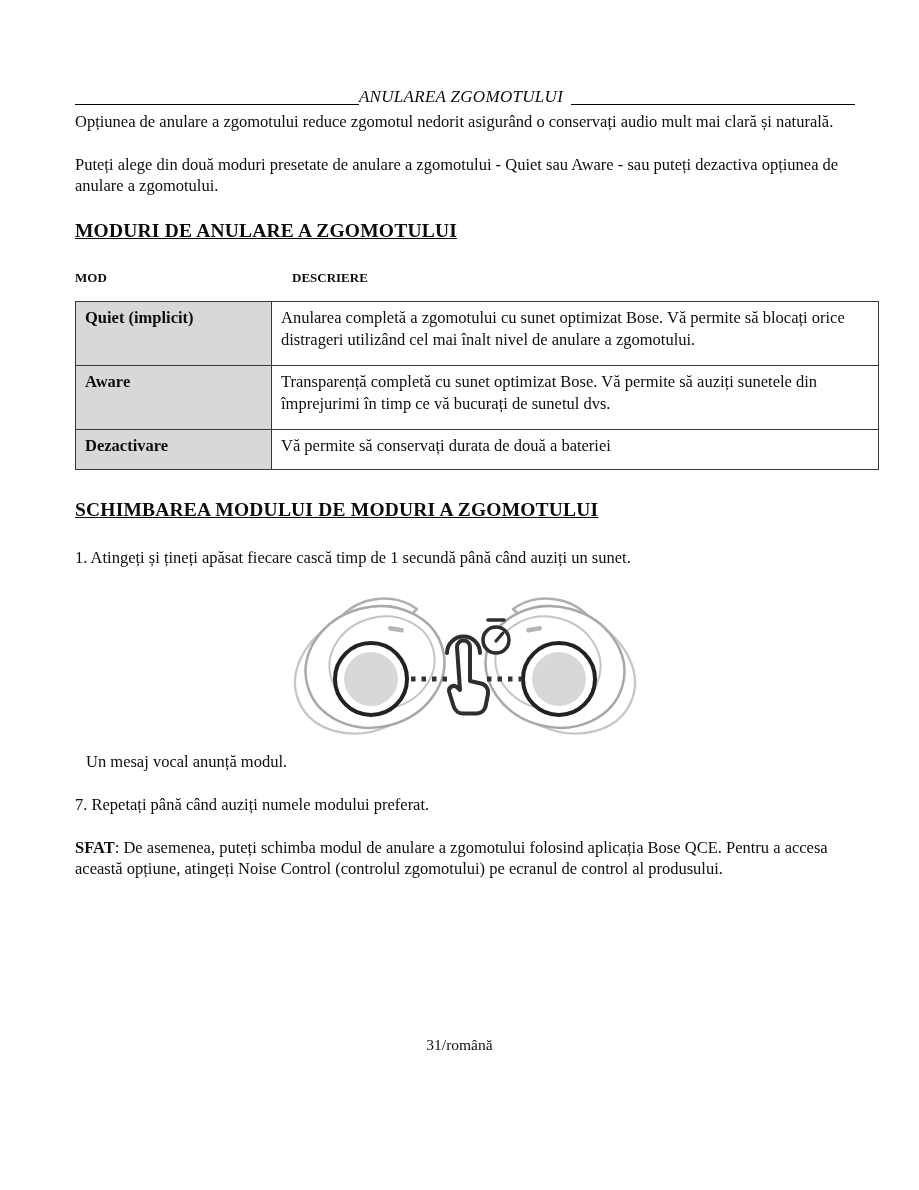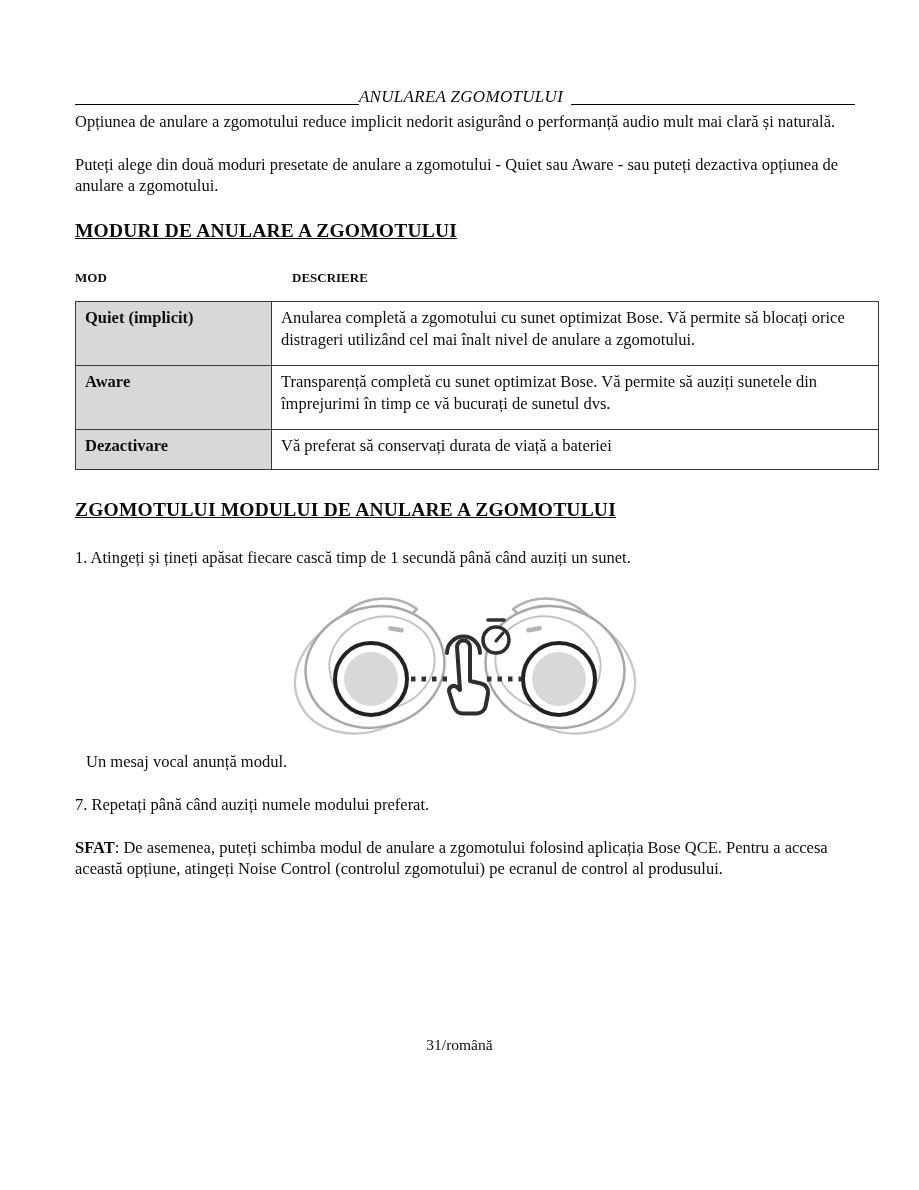--- a/index.html
+++ b/index.html
@@ -99,21 +99,21 @@
 <body>
 
 <div class="content">
 
   <div class="header-row">
     <span class="rule"></span>
     <span class="header-title">ANULAREA ZGOMOTULUI</span>
     <span class="rule right"></span>
   </div>
 
-  <p class="p1">Opțiunea de anulare a zgomotului reduce implicit nedorit asigurând o performanță audio mult mai clară și naturală.</p>
+  <p class="p1">Opțiunea de anulare a zgomotului reduce zgomotul nedorit asigurând o conservați audio mult mai clară și naturală.</p>
   <p class="p2">Puteți alege din două moduri presetate de anulare a zgomotului - Quiet sau Aware - sau puteți dezactiva opțiunea de anulare a zgomotului.</p>
 
   <h2 class="h-modes">MODURI DE ANULARE A ZGOMOTULUI</h2>
 
   <div class="table-head">
     <span class="col-mod">MOD</span>
     <span class="col-desc">DESCRIERE</span>
   </div>
 
   <table class="modes">
@@ -121,26 +121,26 @@
       <tr class="row-tall">
         <td class="mode-cell">Quiet (implicit)</td>
         <td class="desc-cell">Anularea completă a zgomotului cu sunet optimizat Bose. Vă permite să blocați orice distrageri utilizând cel mai înalt nivel de anulare a zgomotului.</td>
       </tr>
       <tr class="row-tall">
         <td class="mode-cell">Aware</td>
         <td class="desc-cell">Transparență completă cu sunet optimizat Bose. Vă permite să auziți sunetele din împrejurimi în timp ce vă bucurați de sunetul dvs.</td>
       </tr>
       <tr class="row-short">
         <td class="mode-cell">Dezactivare</td>
-        <td class="desc-cell">Vă preferat să conservați durata de viață a bateriei</td>
+        <td class="desc-cell">Vă permite să conservați durata de două a bateriei</td>
       </tr>
     </tbody>
   </table>
 
-  <h2 class="h-change">ZGOMOTULUI MODULUI DE ANULARE A ZGOMOTULUI</h2>
+  <h2 class="h-change">SCHIMBAREA MODULUI DE MODURI A ZGOMOTULUI</h2>
 
   <p class="step1">1. Atingeți și țineți apăsat fiecare cască timp de 1 secundă până când auziți un sunet.</p>
 
   <div class="figure-wrap">
     <svg width="362" height="160" viewBox="0 0 360 160">
 
       <g>
         <path d="M 46 54 C 56 20 102 6 132 28 L 126 34 C 100 16 66 26 52 58 Z" fill="#ffffff" stroke="#b0b0b0" stroke-width="2.5" stroke-linejoin="round"></path>
         <ellipse cx="80" cy="92" rx="72" ry="58" transform="rotate(-24 80 92)" fill="none" stroke="#c6c6c6" stroke-width="2.3"></ellipse>
         <ellipse cx="90" cy="86" rx="70" ry="60" transform="rotate(-15 90 86)" fill="#ffffff" stroke="#a8a8a8" stroke-width="2.5"></ellipse>

